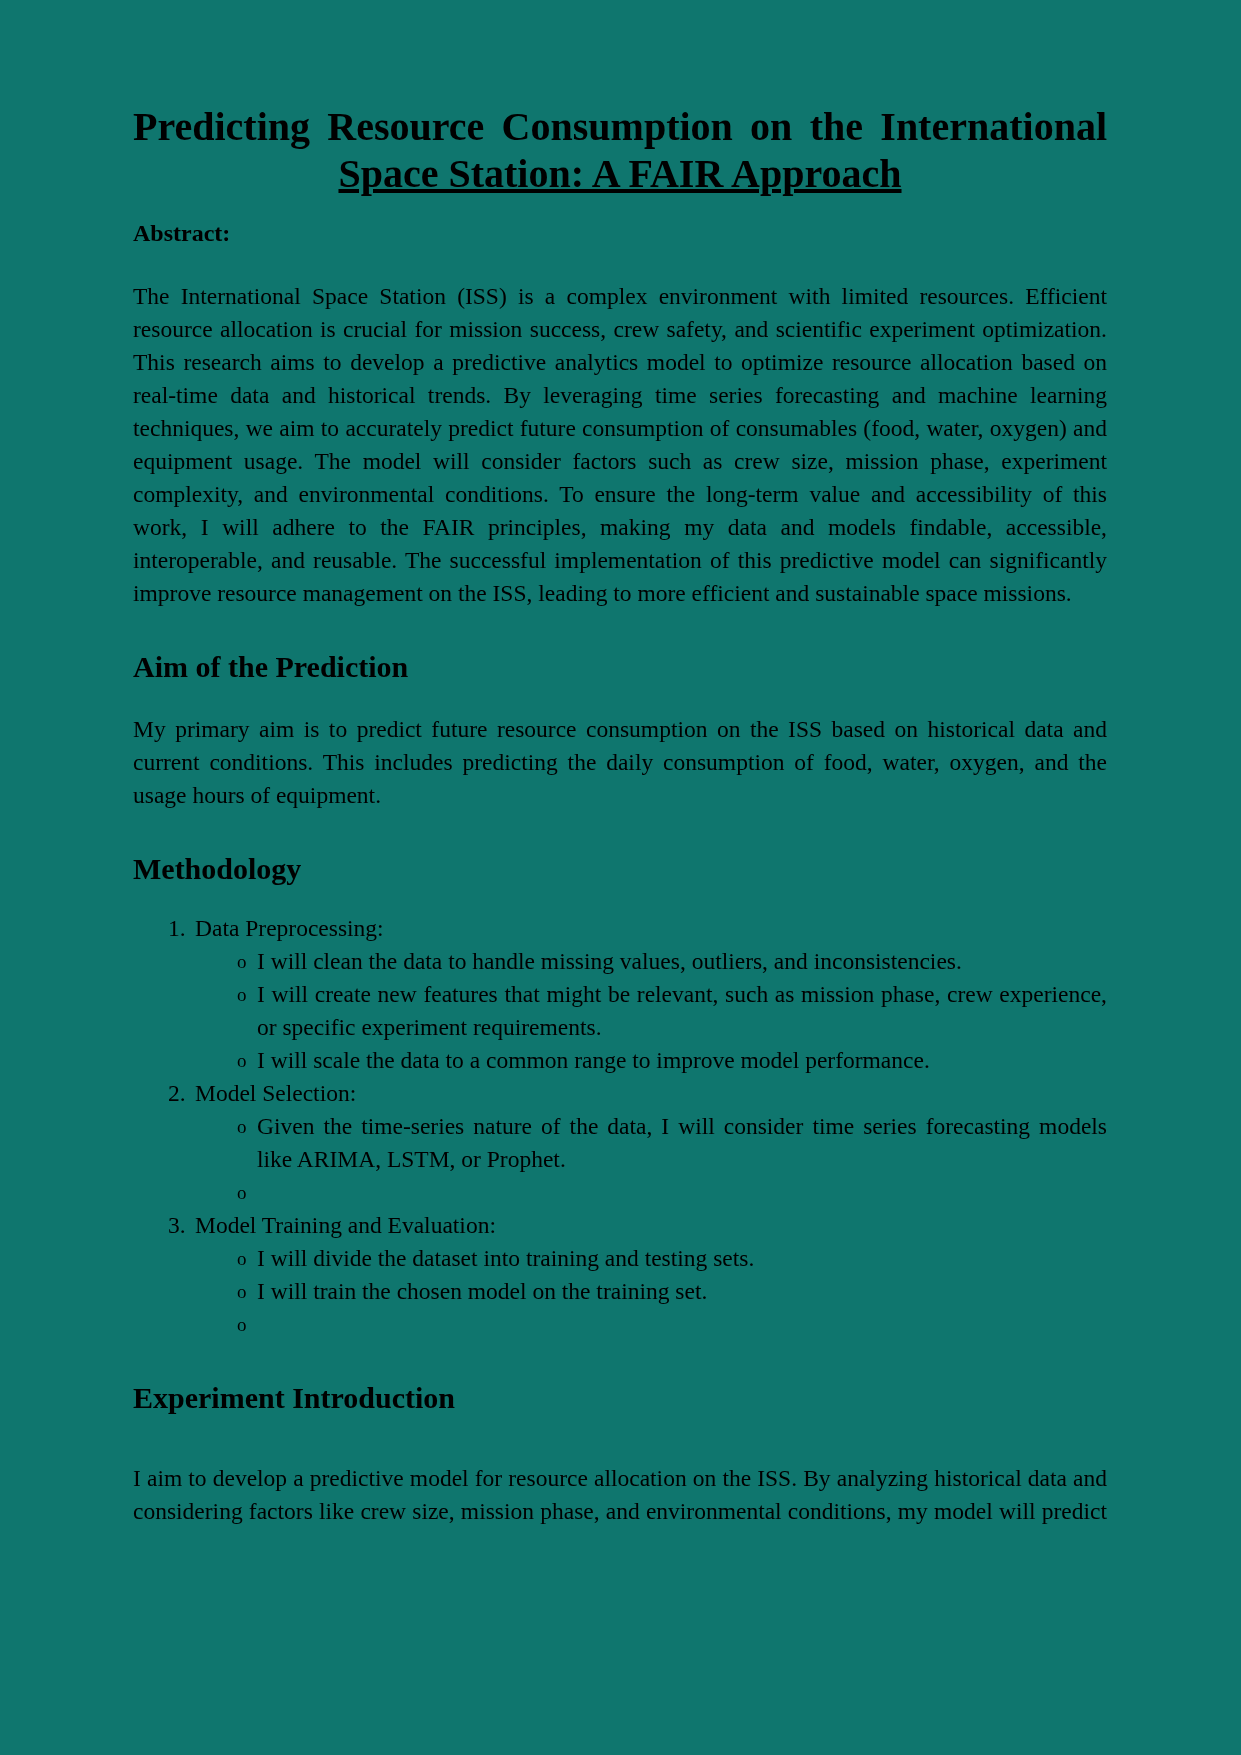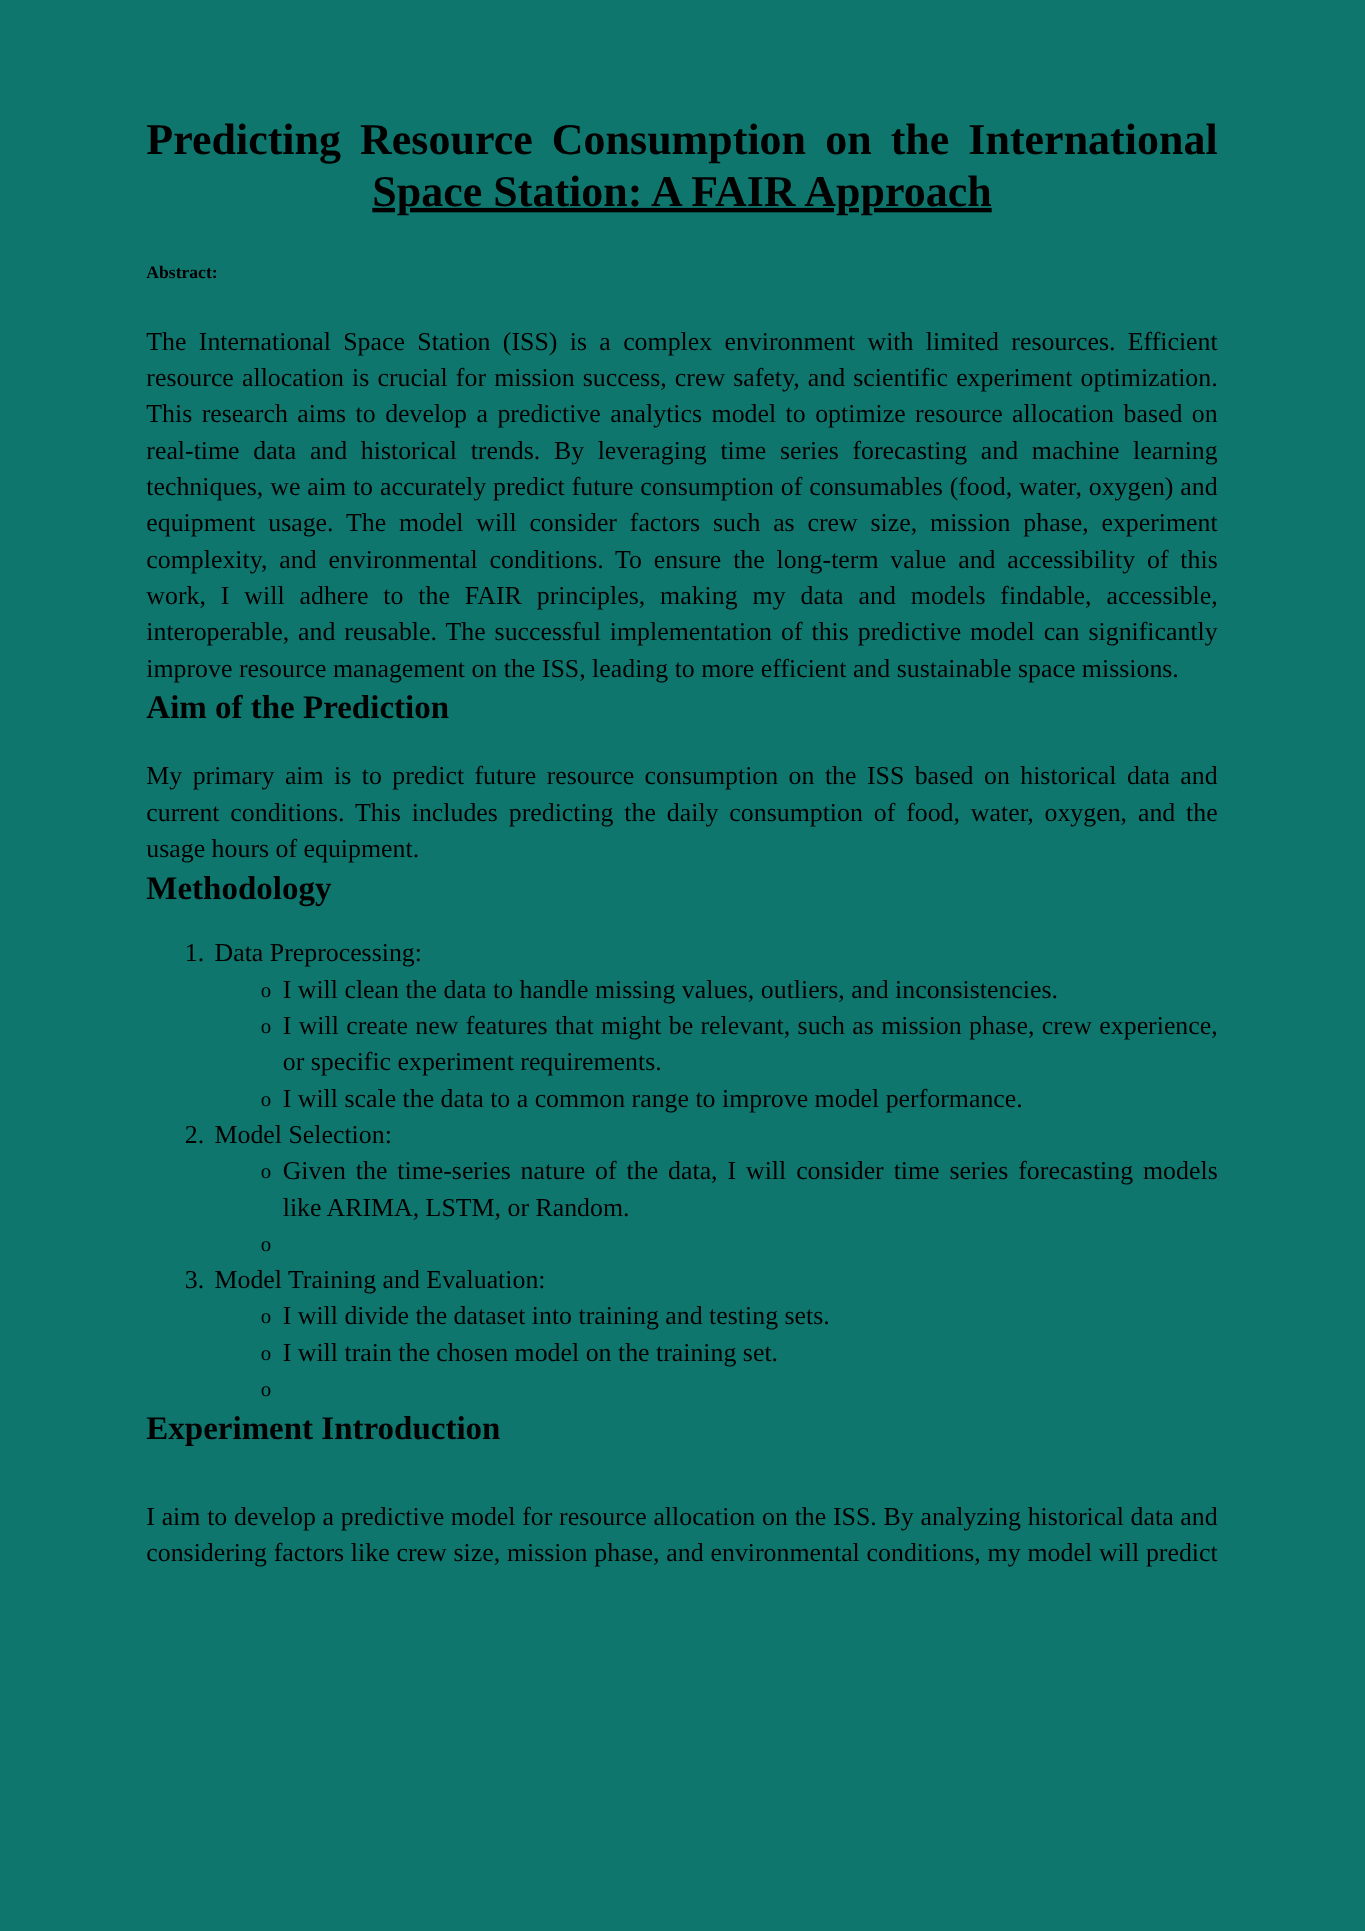--- a/index.html
+++ b/index.html
@@ -26,34 +26,35 @@
   }
   .doc-title .line1 {
     text-align: justify;
     text-align-last: justify;
   }
   .doc-title .line2 {
     text-align: center;
     text-decoration: underline;
   }
   .abstract-label {
-    margin-top: 35px;
-    font-size: 16px;
+    margin-top: 20px;
+    font-size: 24px;
     font-weight: bold;
     line-height: 33px;
   }
   .body-text {
     font-size: 23.5px;
     line-height: 33px;
     text-align: justify;
   }
   .abstract-body {
     margin-top: 30px;
   }
   .section-heading {
+    margin-top: 38px;
     font-size: 30px;
     font-weight: bold;
     line-height: 37px;
   }
   .aim-body {
     margin-top: 28px;
   }
   .method-list {
     margin-top: 25px;
   }
@@ -132,21 +133,21 @@
       <span class="bullet-cell">o</span>
       <span class="bullet-text">I will scale the data to a common range to improve model performance.</span>
     </div>
 
     <div class="num-row">
       <span class="num-cell">2.</span>
       <span class="num-label">Model Selection:</span>
     </div>
     <div class="sub-row">
       <span class="bullet-cell">o</span>
-      <span class="bullet-text">Given the time-series nature of the data, I will consider time series forecasting models like ARIMA, LSTM, or Random.</span>
+      <span class="bullet-text">Given the time-series nature of the data, I will consider time series forecasting models like ARIMA, LSTM, or Prophet.</span>
     </div>
     <div class="sub-row">
       <span class="bullet-cell">o</span>
     </div>
 
     <div class="num-row">
       <span class="num-cell">3.</span>
       <span class="num-label">Model Training and Evaluation:</span>
     </div>
     <div class="sub-row">

